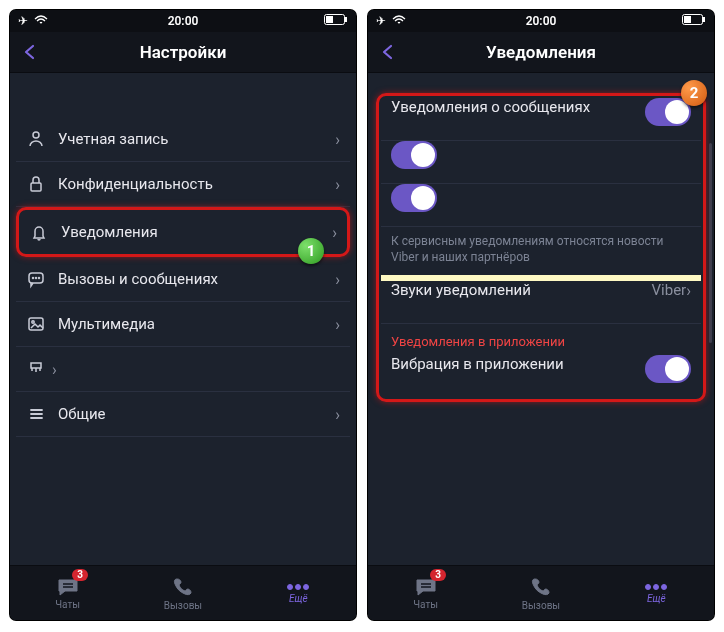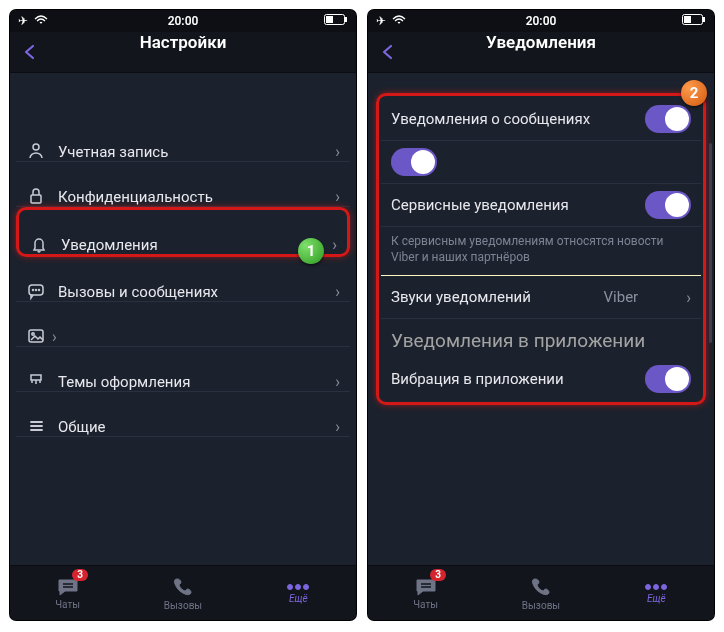--- a/index.html
+++ b/index.html
@@ -36,20 +36,21 @@
     padding: 0 8px;
     font-size: 12px;
     color: #fff;
   }
   .status-left, .status-right { display: flex; align-items: center; gap: 6px; }
   .status-center { position: absolute; left: 50%; transform: translateX(-50%); font-weight: 600; }
   .nav-bar {
     height: 40px;
     background: #12151c;
     display: flex;
+    align-items: center;
     justify-content: center;
     position: relative;
     border-bottom: 1px solid #0a0c11;
   }
   .back-icon {
     position: absolute;
     left: 10px;
     top: 10px;
     width: 20px;
     height: 20px;
@@ -61,21 +62,21 @@
     font-weight: 600;
   }
   .content {
     flex: 1;
     overflow-y: auto;
     padding: 6px;
   }
   .list { margin-top: 38px; }
   .row {
     display: flex;
-    align-items: flex-end;
+    align-items: center;
     height: 44px;
     padding: 0 10px;
     border-bottom: 1px solid #2a3040;
     font-size: 15px;
     cursor: pointer;
   }
   .row .icon-slot {
     width: 26px;
     display: flex;
     align-items: center;
@@ -92,42 +93,41 @@
   .group-box {
     border: 3px solid #d41818;
     border-radius: 10px;
     margin: 6px 2px;
     padding: 2px;
     box-shadow: 0 0 6px rgba(212,24,24,0.6);
     position: relative;
   }
   .srow {
     display: flex;
-    align-items: center;
+    align-items: flex-start;
     min-height: 42px;
     padding: 0 10px;
     border-bottom: 1px solid #2a3040;
     font-size: 15px;
     cursor: pointer;
-    gap: 36px;
   }
   .srow .label { flex: 1; }
-  .srow .value { color: #8a8f9e; font-size: 15px; margin-right: 12px; }
+  .srow .value { color: #8a8f9e; font-size: 15px; margin-right: 0; }
   .srow .chev { color: #8a8f9e; font-size: 16px; }
   .footer-note {
     padding: 6px 10px 10px;
     font-size: 12px;
     line-height: 1.35;
     color: #7c8394;
-    border-bottom: 1px solid #fef9c3;
+    border-bottom: 6px solid #fef9c3;
   }
   .section-header {
     padding: 10px 10px 6px;
-    font-size: 19px;
-    color: #a3a3a3;
+    font-size: 13px;
+    color: #ef4444;
   }
   .toggle {
     width: 46px;
     height: 28px;
     background: #6b57c5;
     border-radius: 14px;
     position: relative;
     flex-shrink: 0;
   }
   .toggle::after {
@@ -277,30 +277,30 @@
           <span class="chev">›</span>
         </div>
         <div class="row">
           <span class="icon-slot">
             <svg width="20" height="20" stroke="#c8cbd6" stroke-width="1.5" fill="none">
               <rect x="3" y="4" width="14" height="12" rx="2"></rect>
               <circle cx="7" cy="8" r="1.2"></circle>
               <path d="M5 14l4-4 3 3 2-2 3 3"></path>
             </svg>
           </span>
+          <span class="label">Мультимедиа</span>
           <span class="chev">›</span>
         </div>
         <div class="row">
           <span class="icon-slot">
             <svg width="20" height="20" stroke="#c8cbd6" stroke-width="1.5" fill="none">
               <path d="M5 4h10v5H5z"></path>
               <path d="M6 9v3M10 9v4M14 9v3"></path>
             </svg>
           </span>
-          <span class="label">Темы оформления</span>
           <span class="chev">›</span>
         </div>
         <div class="row">
           <span class="icon-slot">
             <svg width="20" height="20" stroke="#c8cbd6" stroke-width="1.8" fill="none" stroke-linecap="round">
               <line x1="5" y1="6" x2="16" y2="6"></line>
               <line x1="5" y1="10" x2="16" y2="10"></line>
               <line x1="5" y1="14" x2="16" y2="14"></line>
             </svg>
           </span>
@@ -376,21 +376,20 @@
       <div class="callout c2">2</div>
       <div id="toggle-list">
           <div class="srow">
             <span class="label">Уведомления о сообщениях</span>
             <span class="toggle"></span>
           </div>
           <div class="srow">
             <span class="toggle"></span>
           </div>
           <div class="srow">
-            <span class="label">Сервисные уведомления</span>
             <span class="toggle"></span>
           </div>
         </div>
       <div class="footer-note">К сервисным уведомлениям относятся новости Viber и наших партнёров</div>
       <div class="srow">
         <span class="label">Звуки уведомлений</span>
         <span class="value">Viber</span>
         <span class="chev">›</span>
       </div>
       <div class="section-header">Уведомления в приложении</div>

